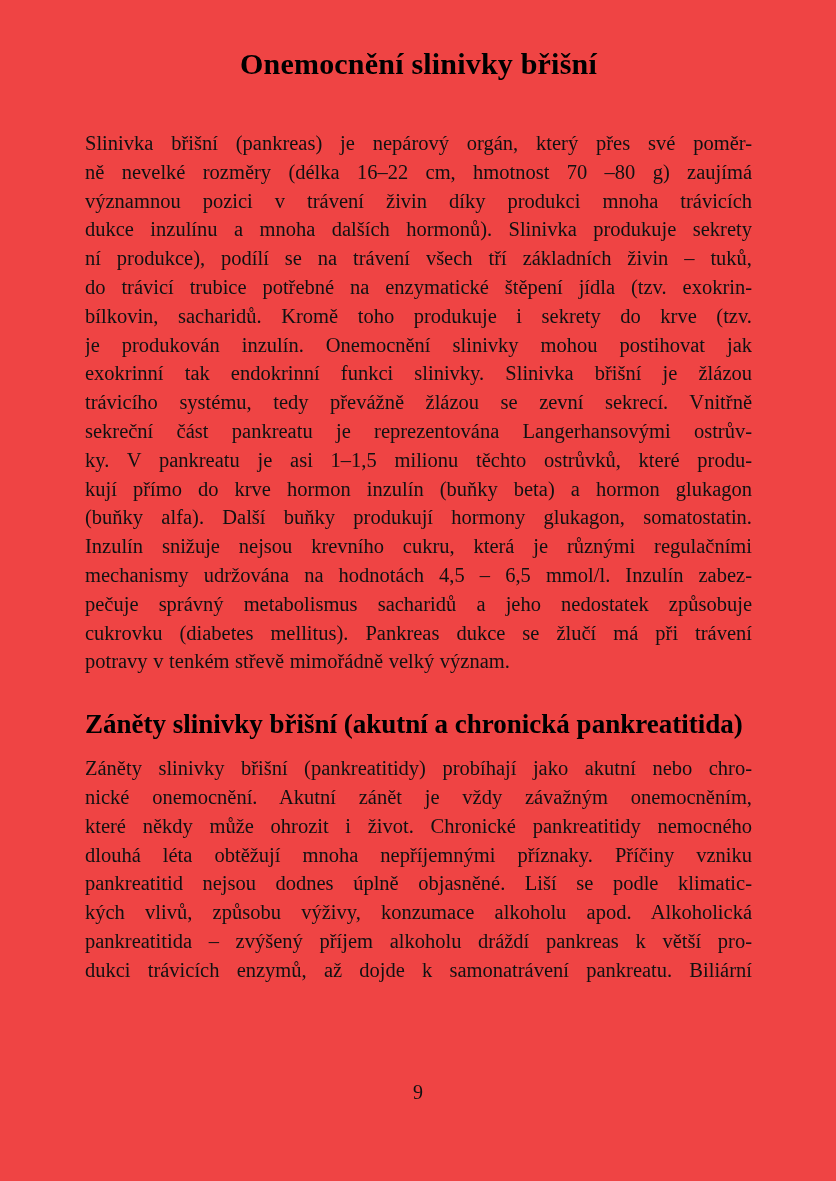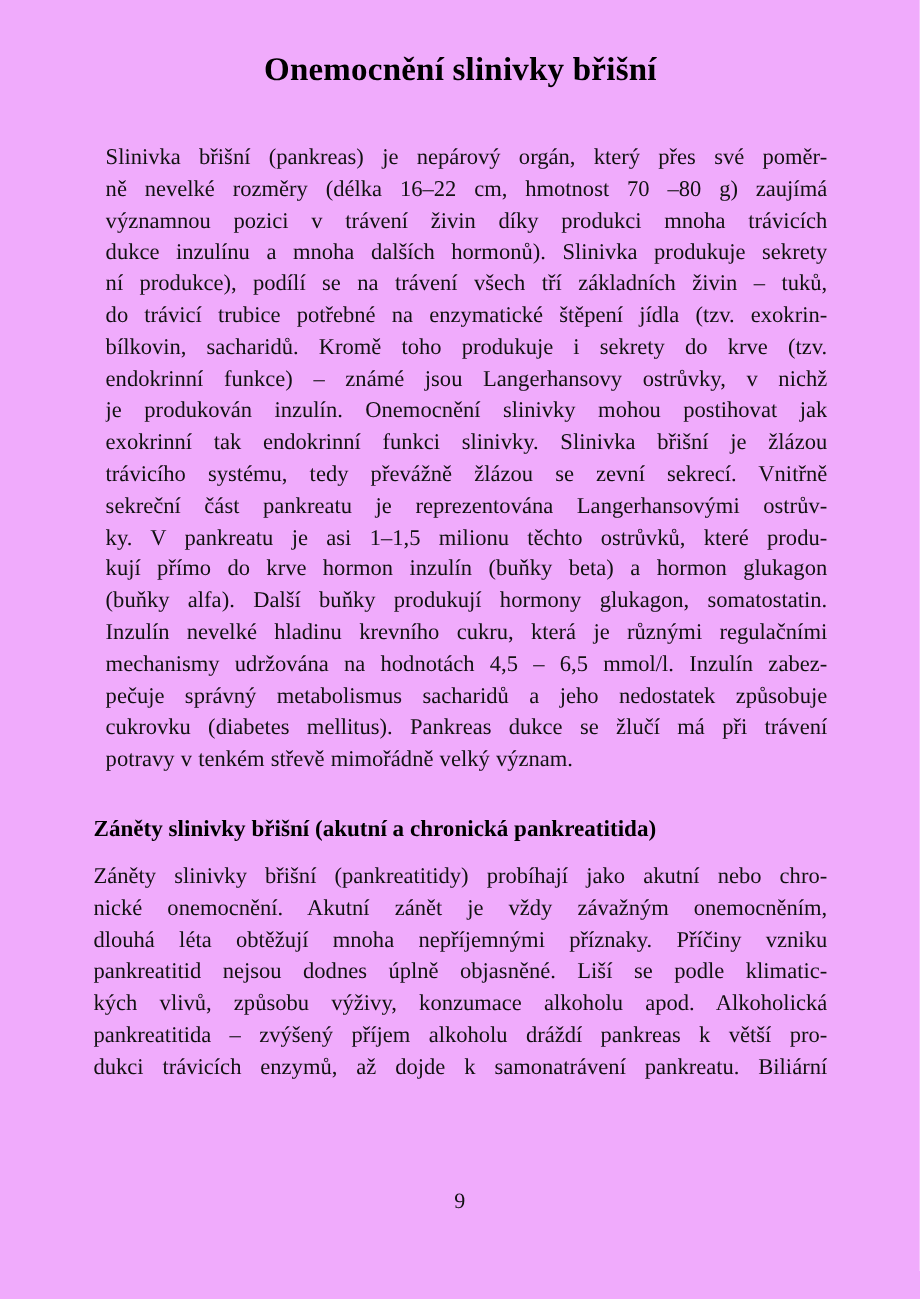--- a/index.html
+++ b/index.html
@@ -8,42 +8,42 @@
     width: 836px;
     height: 1181px;
     font-family: "Liberation Serif", "DejaVu Serif", serif;
     color: #111111;
     position: relative;
     overflow: hidden;
   }
   .book-page {
     position: absolute;
     inset: 0;
-    background: #f0abfc;
+    background: #ef4444;
   }
   .text-column {
     position: absolute;
     left: 85px;
     top: 0;
     width: 667px;
   }
   .page-title {
     margin-top: 47px;
     font-size: 30px;
     line-height: 34px;
     font-weight: bold;
     text-align: center;
     color: #000000;
     letter-spacing: 0.2px;
   }
   .paragraph { display: block; }
-  .paragraph-1 { margin-top: 48px; margin-left: 11px; }
+  .paragraph-1 { margin-top: 48px; }
   .section-heading {
     margin-top: 34px;
-    font-size: 21px;
+    font-size: 27px;
     line-height: 29px;
     font-weight: bold;
     color: #000000;
     text-align: left;
     white-space: nowrap;
   }
   .paragraph-2 { margin-top: 15px; }
   .line {
     font-size: 20.5px;
     line-height: 28.8px;
@@ -75,40 +75,40 @@
     <h1 class="page-title">Onemocnění slinivky břišní</h1>
 
     <div class="paragraph paragraph-1">
         <div class="line">Slinivka břišní (pankreas) je nepárový orgán, který přes své poměr-</div>
         <div class="line">ně nevelké rozměry (délka 16–22 cm, hmotnost 70 –80 g) zaujímá</div>
         <div class="line">významnou pozici v trávení živin díky produkci mnoha trávicích</div>
         <div class="line">dukce inzulínu a mnoha dalších hormonů). Slinivka produkuje sekrety</div>
         <div class="line">ní produkce), podílí se na trávení všech tří základních živin – tuků,</div>
         <div class="line">do trávicí trubice potřebné na enzymatické štěpení jídla (tzv. exokrin-</div>
         <div class="line">bílkovin, sacharidů. Kromě toho produkuje i sekrety do krve (tzv.</div>
-        <div class="line">endokrinní funkce) – známé jsou Langerhansovy ostrůvky, v nichž</div>
         <div class="line">je produkován inzulín. Onemocnění slinivky mohou postihovat jak</div>
         <div class="line">exokrinní tak endokrinní funkci slinivky. Slinivka břišní je žlázou</div>
         <div class="line">trávicího systému, tedy převážně žlázou se zevní sekrecí. Vnitřně</div>
         <div class="line">sekreční část pankreatu je reprezentována Langerhansovými ostrův-</div>
         <div class="line">ky. V pankreatu je asi 1–1,5 milionu těchto ostrůvků, které produ-</div>
         <div class="line">kují přímo do krve hormon inzulín (buňky beta) a hormon glukagon</div>
         <div class="line">(buňky alfa). Další buňky produkují hormony glukagon, somatostatin.</div>
-        <div class="line">Inzulín nevelké hladinu krevního cukru, která je různými regulačními</div>
+        <div class="line">Inzulín snižuje nejsou krevního cukru, která je různými regulačními</div>
         <div class="line">mechanismy udržována na hodnotách 4,5 – 6,5 mmol/l. Inzulín zabez-</div>
         <div class="line">pečuje správný metabolismus sacharidů a jeho nedostatek způsobuje</div>
         <div class="line">cukrovku (diabetes mellitus). Pankreas dukce se žlučí má při trávení</div>
         <div class="line line-last">potravy v tenkém střevě mimořádně velký význam.</div>
       </div>
 
     <h2 class="section-heading">Záněty slinivky břišní (akutní a chronická pankreatitida)</h2>
 
     <div class="paragraph paragraph-2">
         <div class="line">Záněty slinivky břišní (pankreatitidy) probíhají jako akutní nebo chro-</div>
         <div class="line">nické onemocnění. Akutní zánět je vždy závažným onemocněním,</div>
+        <div class="line">které někdy může ohrozit i život. Chronické pankreatitidy nemocného</div>
         <div class="line">dlouhá léta obtěžují mnoha nepříjemnými příznaky. Příčiny vzniku</div>
         <div class="line">pankreatitid nejsou dodnes úplně objasněné. Liší se podle klimatic-</div>
         <div class="line">kých vlivů, způsobu výživy, konzumace alkoholu apod. Alkoholická</div>
         <div class="line">pankreatitida – zvýšený příjem alkoholu dráždí pankreas k větší pro-</div>
         <div class="line">dukci trávicích enzymů, až dojde k samonatrávení pankreatu. Biliární</div>
       </div>
   </div>
 
   <div class="page-number">9</div>
 </div>

